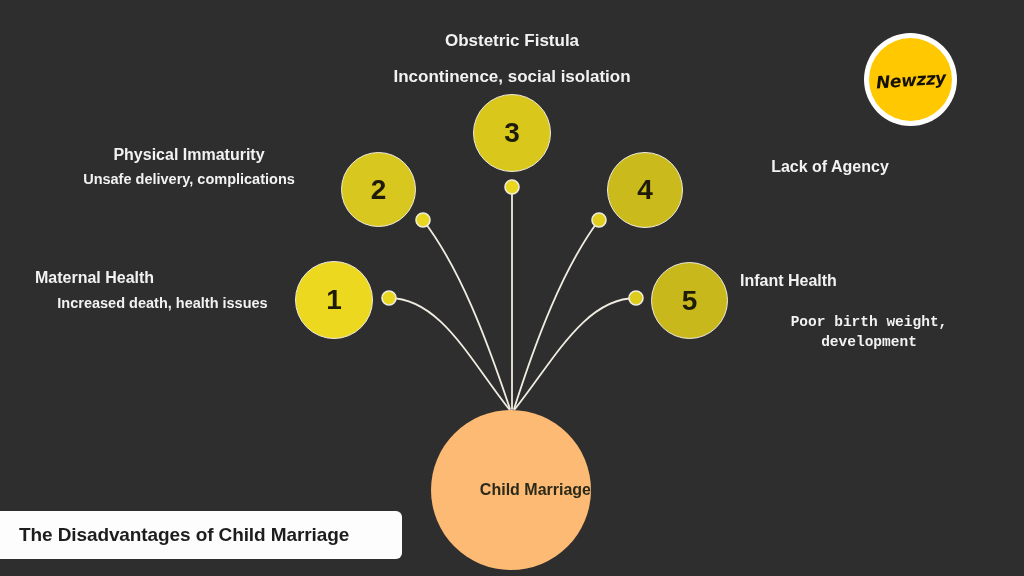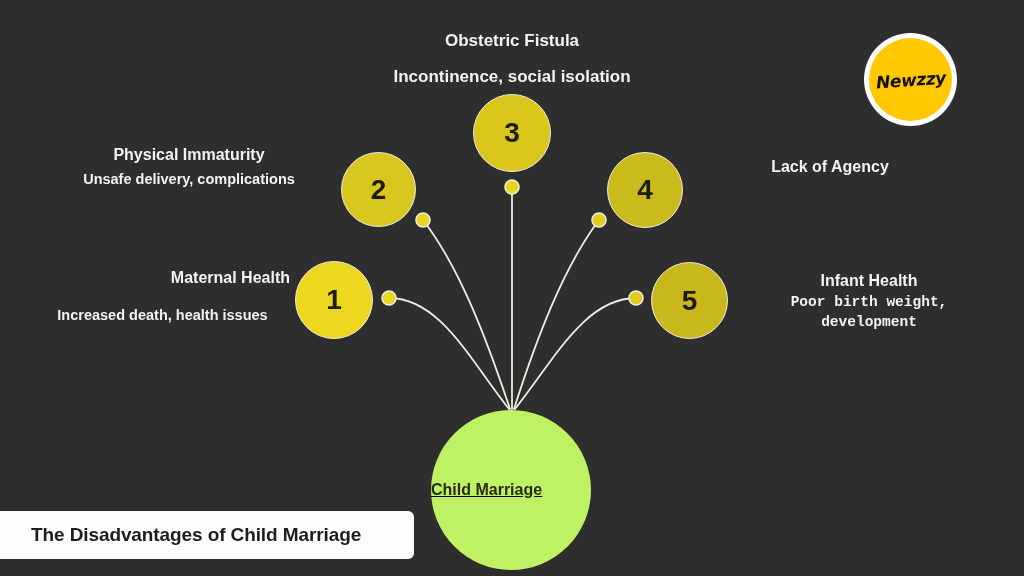--- a/index.html
+++ b/index.html
@@ -50,25 +50,24 @@
   }
 
   
   #center-node {
     position: absolute;
     left: 431px;
     top: 410px;
     width: 160px;
     height: 160px;
     border-radius: 50%;
-    background: #bef264;
-    display: flex;
-    align-items: center;
-    justify-content: flex-start;
-    text-decoration: underline;
+    background: #fdba74;
+    display: flex;
+    align-items: center;
+    justify-content: flex-end;
   }
   #center-label {
     font-size: 16px;
     font-weight: bold;
     color: #2b2a1a;
     text-align: center;
   }
 
   
   .label-block {
@@ -105,53 +104,52 @@
   }
   #label-2 .label-desc { text-align: center; }
   #label-2 .label-title { text-align: center; margin-bottom: 3px; }
 
   
   #label-1 {
     left: 35px;
     top: 267px;
     width: 255px;
   }
-  #label-1 .label-title { text-align: right; margin-bottom: 16px; }
+  #label-1 .label-title { text-align: left; margin-bottom: 4px; }
   #label-1 .label-desc  { text-align: center; }
 
   
   #label-4 {
     left: 700px;
     top: 156px;
     width: 260px;
   }
   #label-4 .label-title { text-align: center; margin-bottom: 7px; }
   #label-4 .label-desc  { text-align: center; }
 
   
   #label-5 {
     left: 740px;
     top: 270px;
     width: 258px;
   }
-  #label-5 .label-title { text-align: center; margin-bottom: 0; }
+  #label-5 .label-title { text-align: left; margin-bottom: 20px; }
   #label-5 .label-desc  { text-align: center; font-family: Liberation Mono, monospace; }
 
   
   #banner {
     position: absolute;
     left: 0px;
     top: 511px;
     width: 402px;
     height: 48px;
     background: #fdfdfd;
     border-radius: 0 6px 6px 0;
     display: flex;
     align-items: center;
-    padding-left: 12px;
   }
   #banner-text {
     margin-left: 19px;
     font-size: 19px;
     font-weight: bold;
     color: #1d1d1d;
     letter-spacing: -0.1px;
   }
 
   

